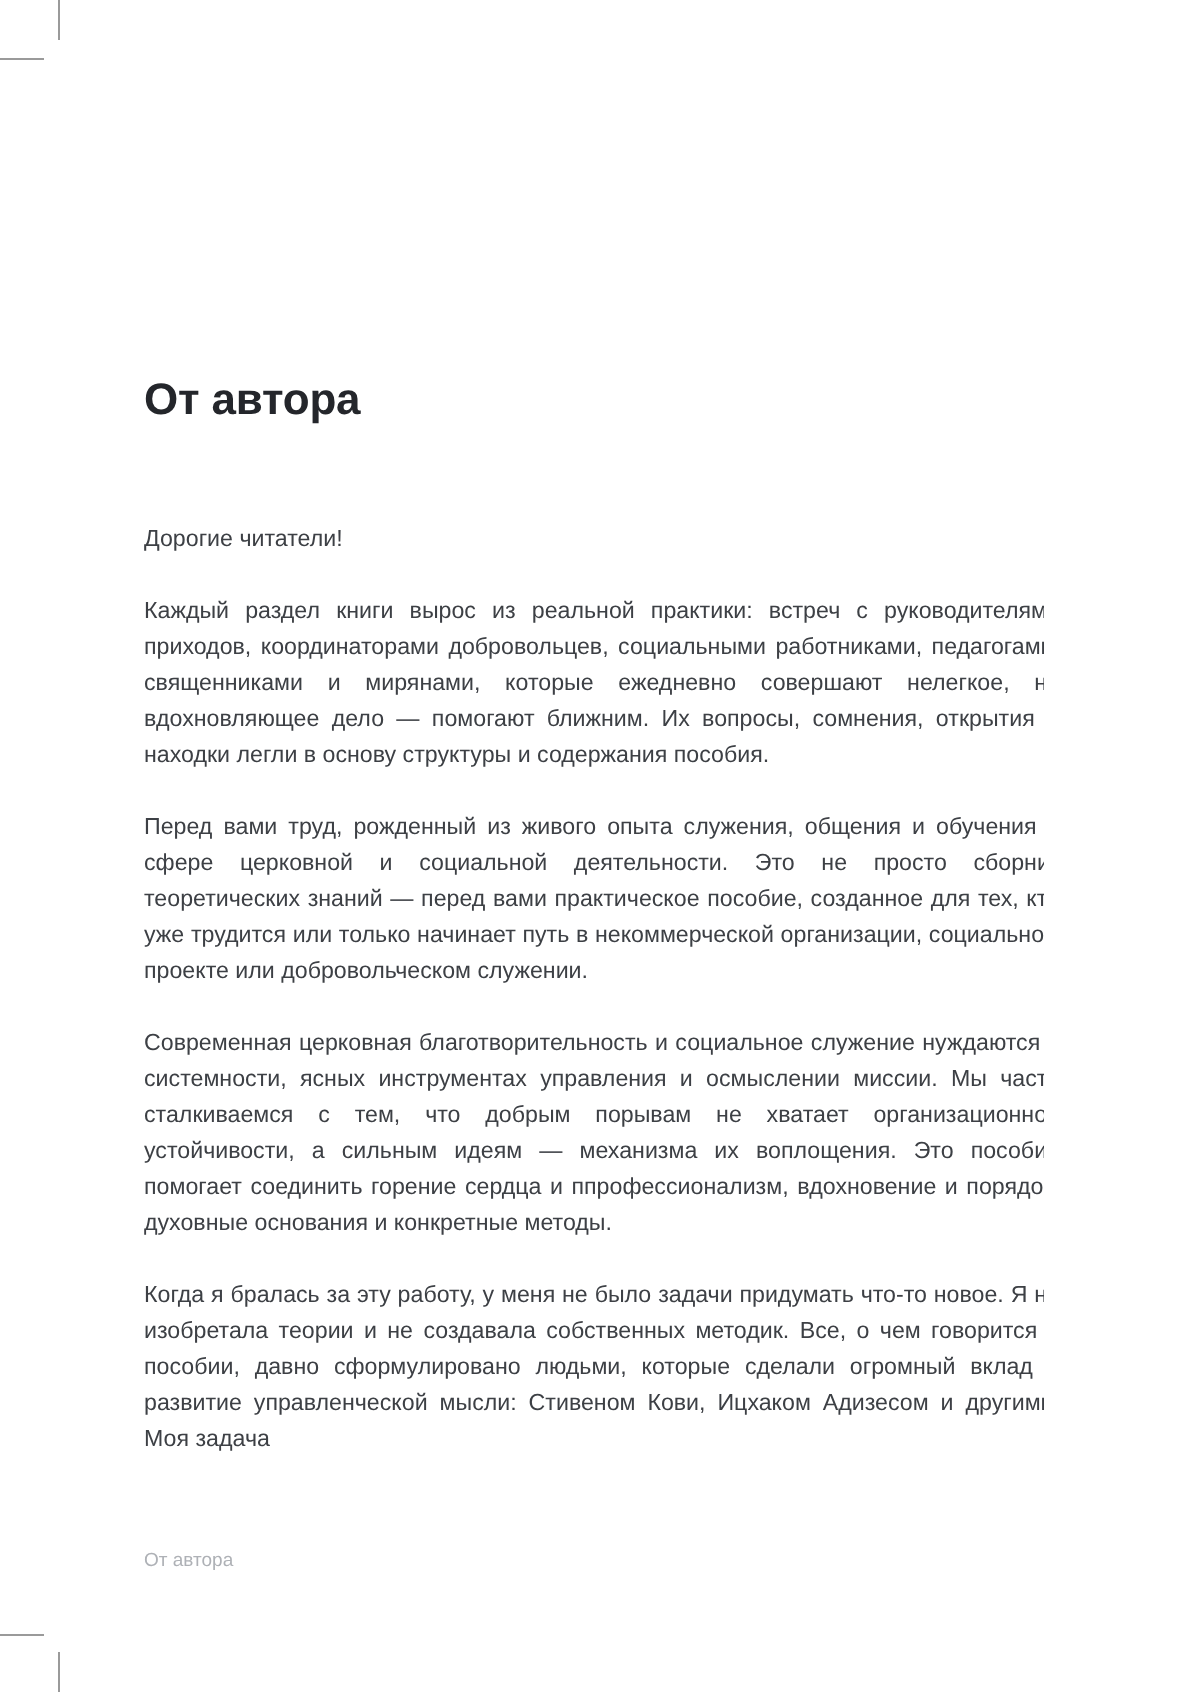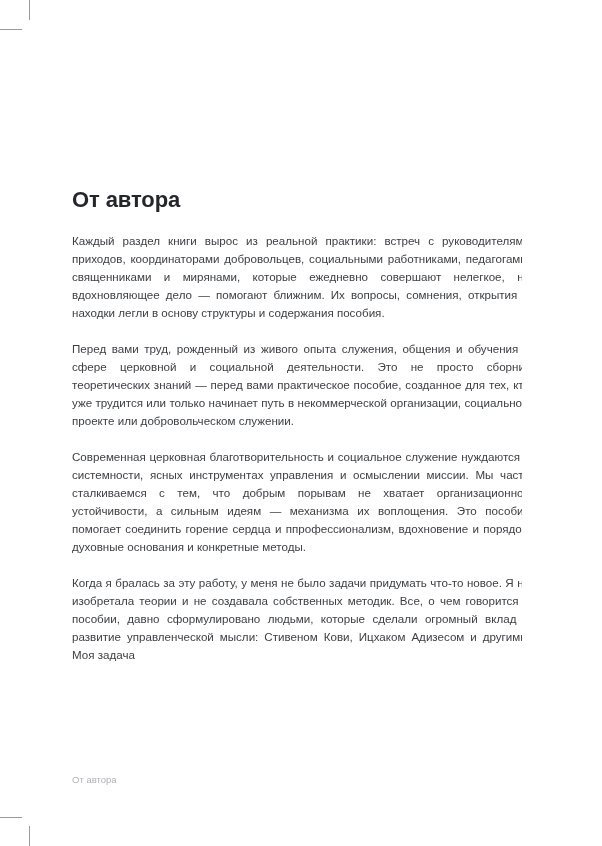--- a/index.html
+++ b/index.html
@@ -103,20 +103,21 @@
   <div class="crop h crop-tr-h"></div>
   <div class="crop v crop-bl-v"></div>
   <div class="crop h crop-bl-h"></div>
   <div class="crop v crop-br-v"></div>
   <div class="crop h crop-br-h"></div>
 
   <div class="content">
 
     <h1 class="chapter-title">От автора</h1>
 
+    <p class="salutation">Дорогие читатели!</p>
 
     <p class="body">Каждый раздел книги вырос из реальной практики: встреч с руководителями приходов, координаторами добровольцев, социальными работниками, педагогами, священниками и мирянами, которые ежедневно совершают нелегкое, но вдохновляющее дело — помогают ближним. Их вопросы, сомнения, открытия и находки легли в основу структуры и содержания пособия.</p>
 
     <p class="body">Перед вами труд, рожденный из живого опыта служения, общения и обучения в сфере церковной и социальной деятельности. Это не просто сборник теоретических знаний — перед вами практическое пособие, созданное для тех, кто уже трудится или только начинает путь в некоммерческой организации, социальном проекте или добровольческом служении.</p>
 
     <p class="body">Современная церковная благотворительность и социальное служение нуждаются в системности, ясных инструментах управления и осмыслении миссии. Мы часто сталкиваемся с тем, что добрым порывам не хватает организационной устойчивости, а сильным идеям — механизма их воплощения. Это пособие помогает соединить горение сердца и ппрофессионализм, вдохновение и порядок, духовные основания и конкретные методы.</p>
 
     <p class="body">Когда я бралась за эту работу, у меня не было задачи придумать что-то новое. Я не изобретала теории и не создавала собственных методик. Все, о чем говорится в пособии, давно сформулировано людьми, которые сделали огромный вклад в развитие управленческой мысли: Стивеном Кови, Ицхаком Адизесом и другими. Моя задача</p>
 
   </div>

